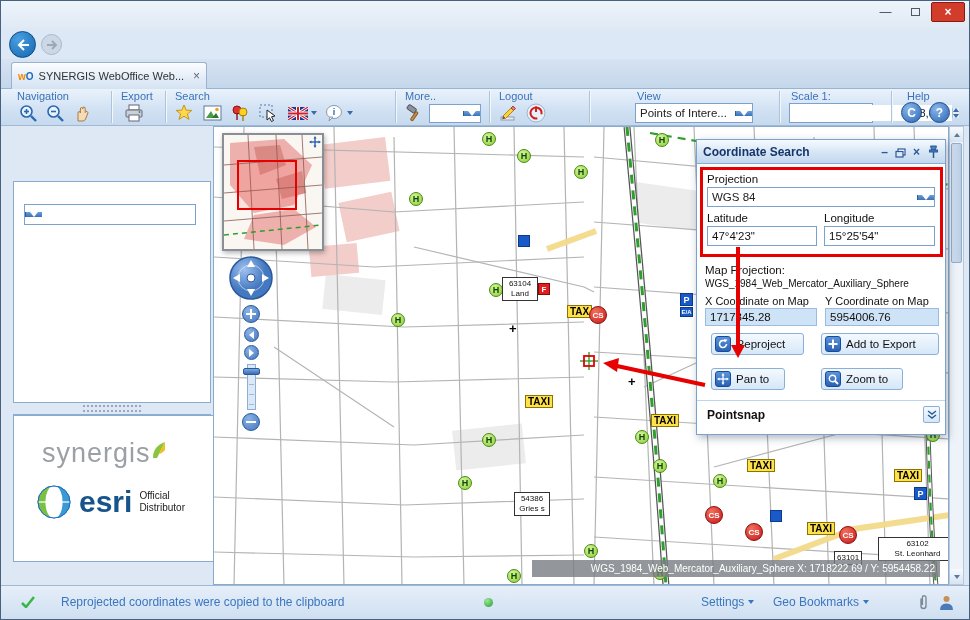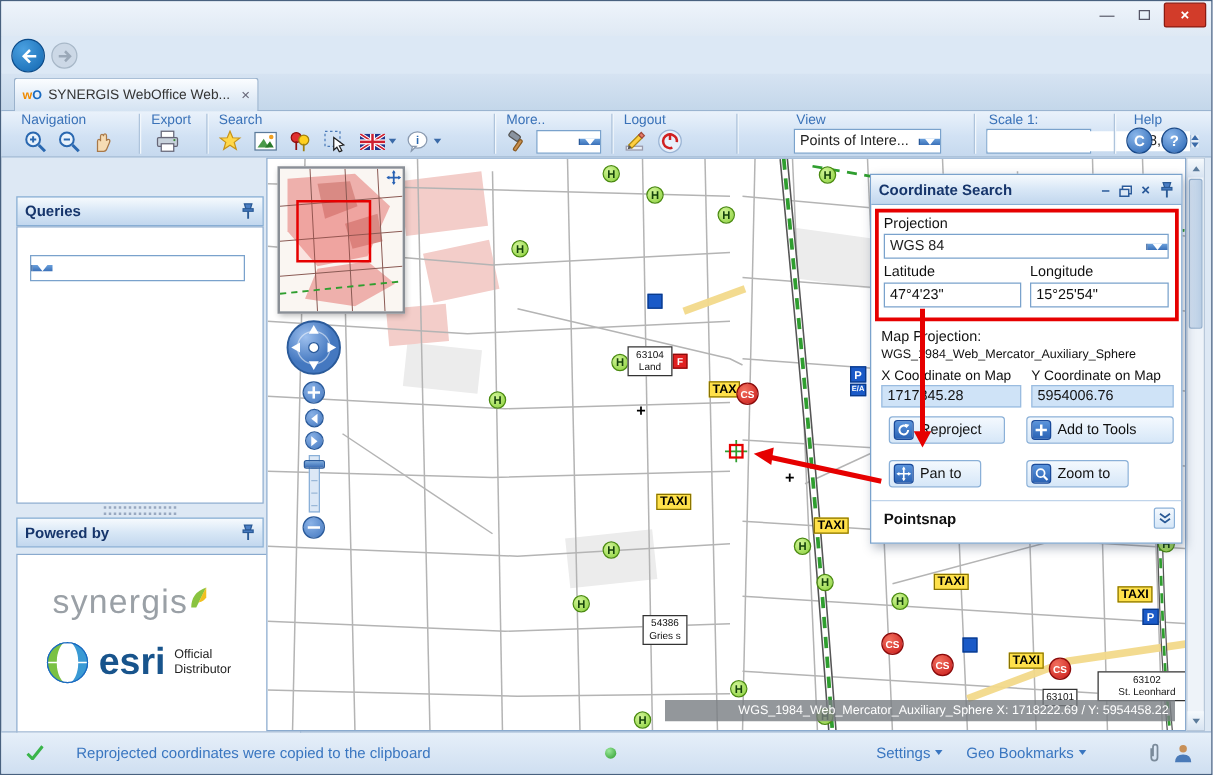--- a/index.html
+++ b/index.html
@@ -262,47 +262,38 @@
         <span class="tri"></span>
       </span>
     </div>
     <div class="tsep" style="left:890px"></div>
 
     <span class="tlabel" style="left:906px">Help</span>
     <div class="helpcircle" style="left:900px;top:13px">C</div>
     <div class="helpcircle" style="left:928px;top:13px">?</div>
   </div>
 
-  <div class="phead" style="left:12px;top:156px;width:198px">
-    <span>Queries</span>
-      <span class="sp"></span>
-    <svg width="11" height="14">
-        <path d="M2.5,1 h6 l-1.2,4 h-3.6 z" fill="#4a7ec4" stroke="#2a5a96"></path>
-        <rect x="1.5" y="5" width="8" height="2" fill="#4a7ec4" stroke="#2a5a96"></rect>
-        <line x1="5.5" y1="7" x2="5.5" y2="13" stroke="#2a5a96" stroke-width="1.5"></line>
-      </svg>
-  </div>
   <div class="whitebox" style="left:12px;top:180px;width:198px;height:222px">
     <div class="ddl" style="left:10px;top:22px;width:172px;height:21px">
       <span class="ddbtn">
           <span class="tri w"></span>
         </span>
     </div>
   </div>
   <div class="abs" style="left:82px;top:404px;width:58px;height:7px;border-top:2px dotted #98a8c0;border-bottom:2px dotted #98a8c0"></div>
   <div class="phead" style="left:12px;top:413px;width:198px">
     <span>Powered by</span>
       <span class="sp"></span>
     <svg width="11" height="14">
         <path d="M2.5,1 h6 l-1.2,4 h-3.6 z" fill="#4a7ec4" stroke="#2a5a96"></path>
         <rect x="1.5" y="5" width="8" height="2" fill="#4a7ec4" stroke="#2a5a96"></rect>
         <line x1="5.5" y1="7" x2="5.5" y2="13" stroke="#2a5a96" stroke-width="1.5"></line>
       </svg>
   </div>
-  <div class="whitebox" style="left:12px;top:442px;width:228px;height:147px">
+  <div class="whitebox" style="left:12px;top:414px;width:228px;height:147px">
     <div class="abs" style="left:28px;top:22px;display:flex;align-items:flex-start">
       <span style="font-size:27px;color:#9aa0a6;letter-spacing:1px">synergis</span>
       <svg width="16" height="20" style="margin-top:2px">
           <path d="M2,18 Q2,6 14,2 Q10,10 6,18 Z" fill="#8ac440"></path>
           <path d="M8,14 Q11,7 14,2 L14,10 Q12,13 8,14 Z" fill="#f0c020"></path>
         </svg>
     </div>
     <div class="abs" style="left:22px;top:68px;display:flex;align-items:center;gap:7px">
       <svg width="36" height="36">
           <circle cx="18" cy="18" r="16" fill="#fff" stroke="#1a6ac0"></circle>
@@ -572,21 +563,21 @@
         </span>
       <span>Reproject</span>
     </div>
     <div class="cbtn" style="left:124px;top:193px;width:118px">
       <span class="bico">
           <svg width="10" height="10">
             <line x1="5" y1="0.5" x2="5" y2="9.5" stroke="#fff" stroke-width="2"></line>
             <line x1="0.5" y1="5" x2="9.5" y2="5" stroke="#fff" stroke-width="2"></line>
           </svg>
         </span>
-      <span>Add to Tools</span>
+      <span>Add to Export</span>
     </div>
     <div class="cbtn" style="left:14px;top:228px;width:74px">
       <span class="bico">
           <svg width="12" height="12">
             <g stroke="#fff" stroke-width="1.3">
               <line x1="6" y1="1.5" x2="6" y2="10.5"></line>
               <line x1="1.5" y1="6" x2="10.5" y2="6"></line>
             </g>
             <g fill="#fff">
               <polygon points="6,0 4.5,2.5 7.5,2.5"></polygon>

